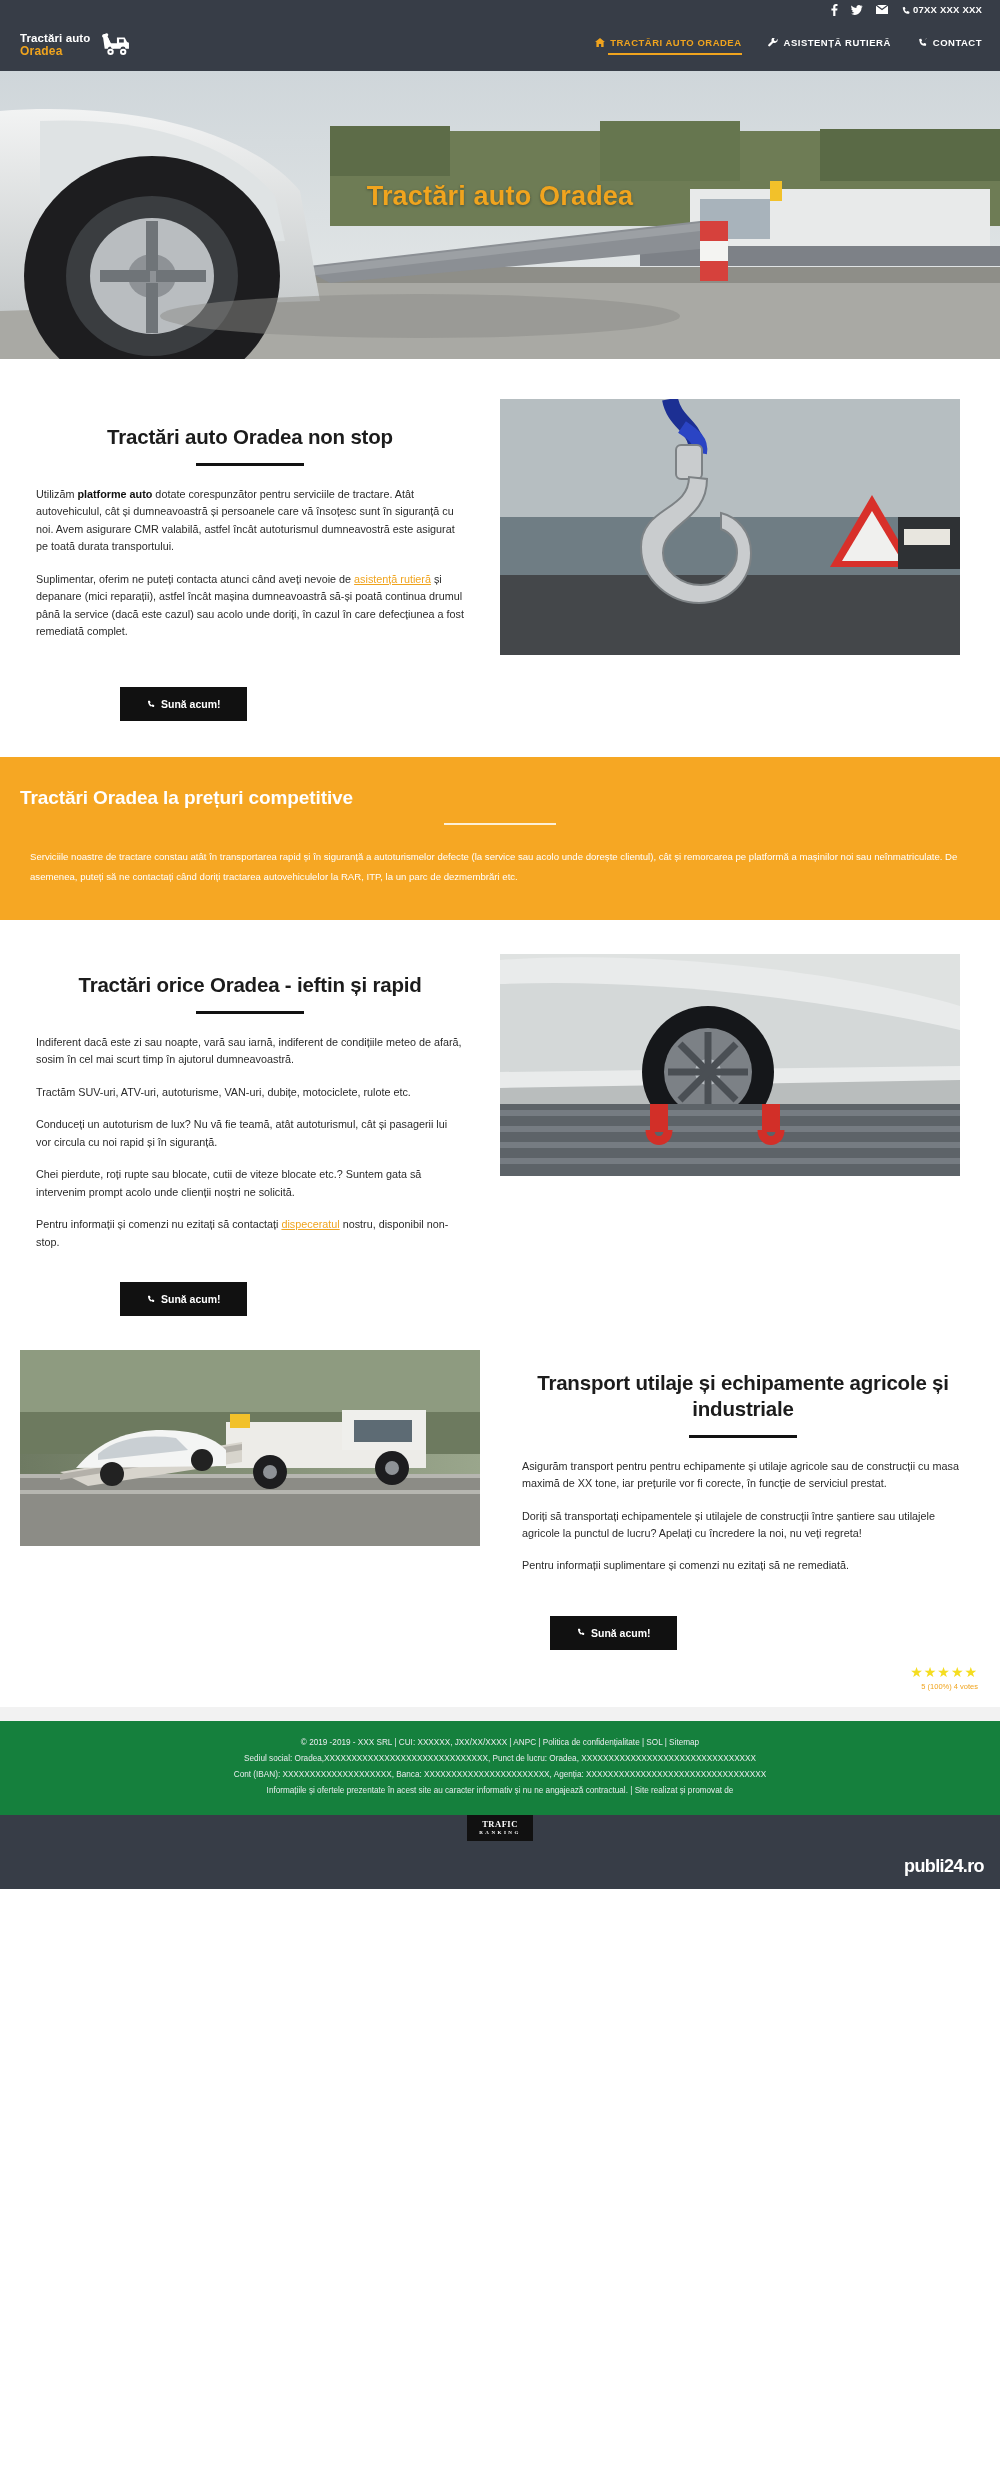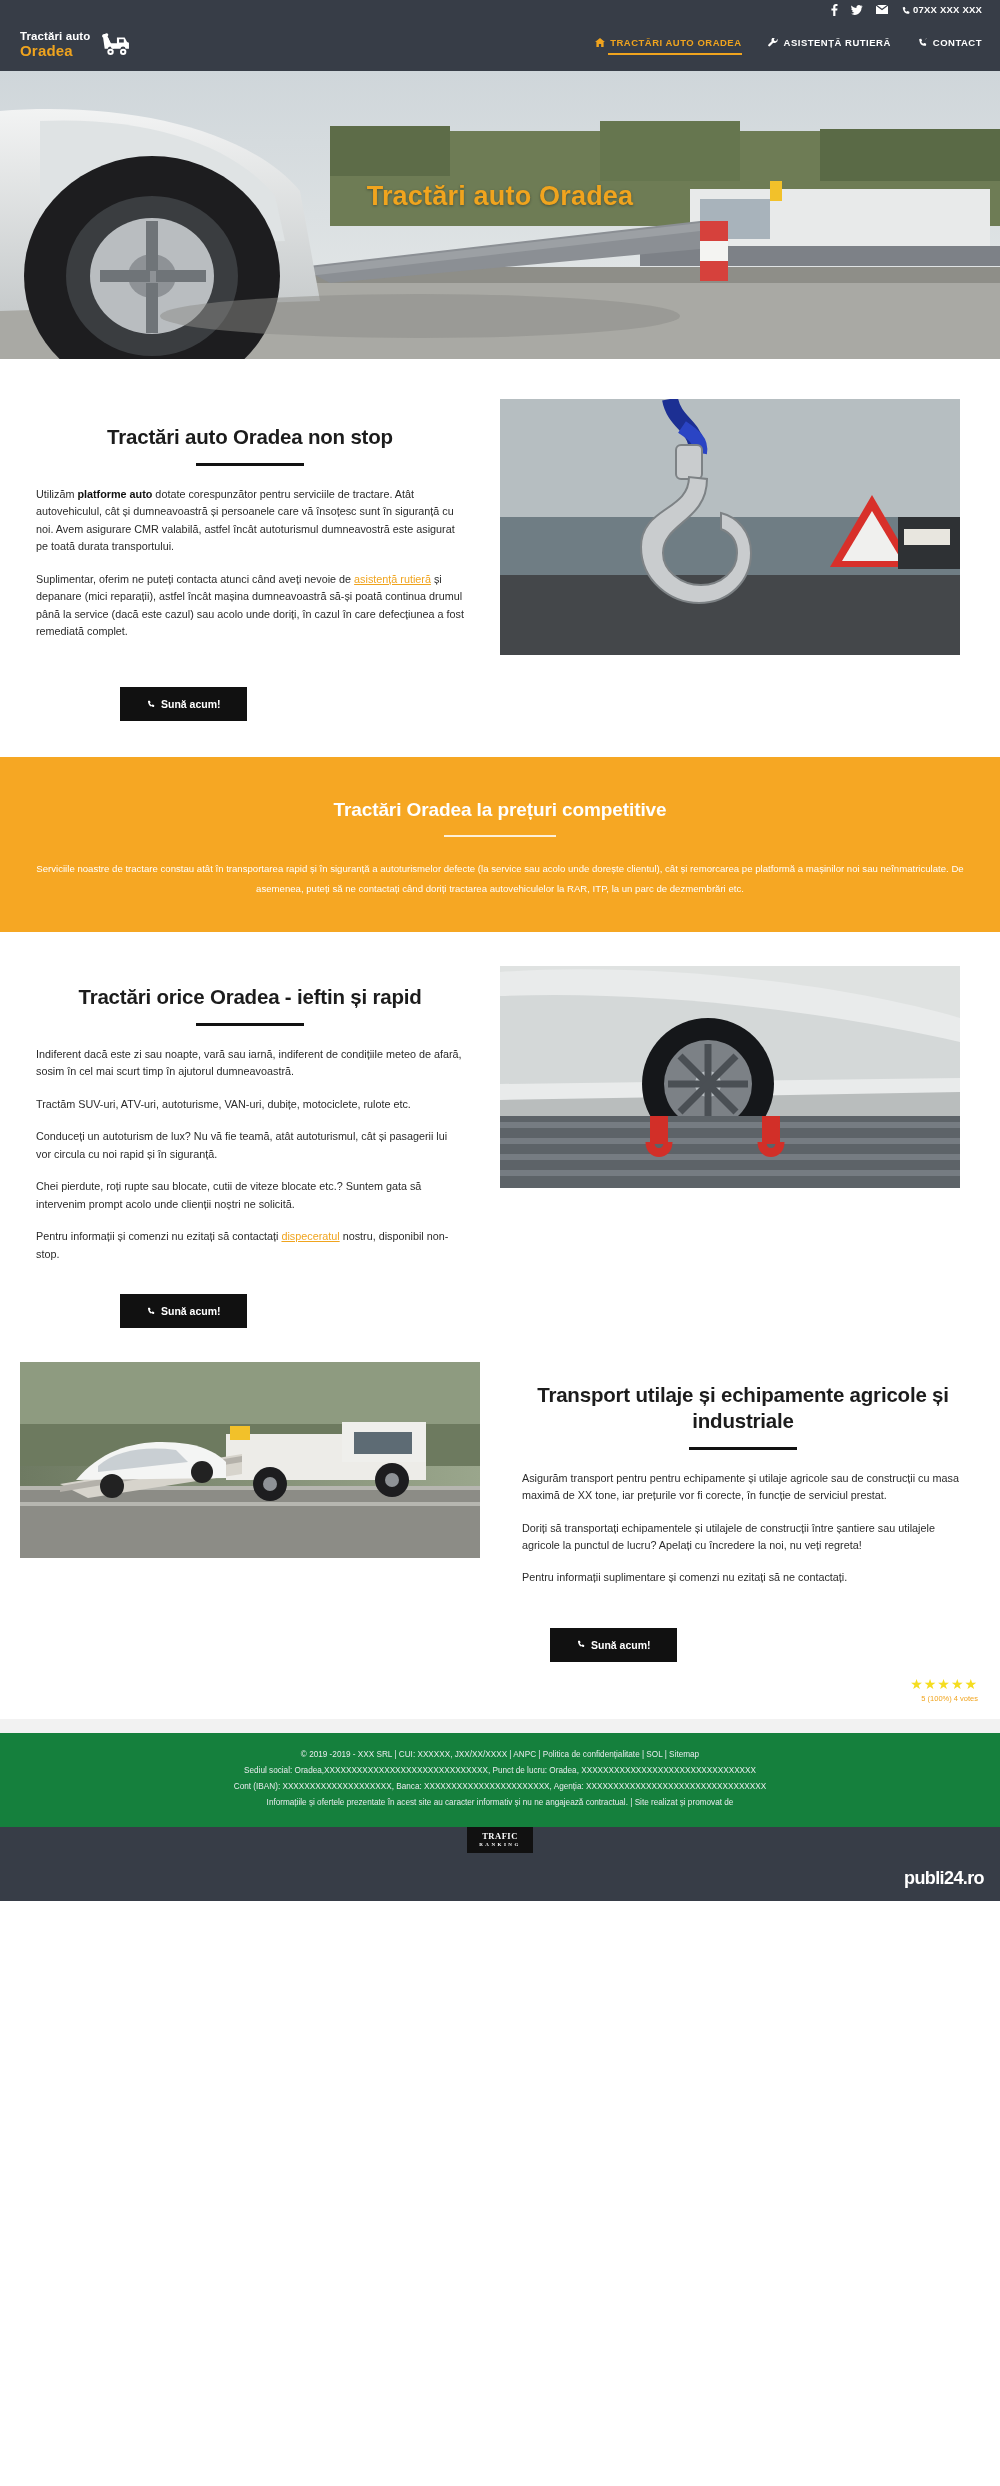--- a/index.html
+++ b/index.html
@@ -30,21 +30,21 @@
 
   
   .header{
     height:52px; background:#373d47;
     display:flex; align-items:center; justify-content:space-between;
     padding:0 18px 0 20px;
   }
   .logo{ display:flex; align-items:center; gap:7px; }
   .logo-txt{ line-height:1.04; }
   .logo-l1{ color:#fff; font-size:11.5px; font-weight:bold; letter-spacing:.1px;}
-  .logo-l2{ color:#f0a41e; font-size:15px; font-weight:bold; letter-spacing:.2px;}
+  .logo-l2{ color:#f0a41e; font-size:12px; font-weight:bold; letter-spacing:.2px;}
   .logo-mark{ width:35px; height:30px; }
 
   .nav{ display:flex; align-items:center; gap:26px; }
   .nav-item{
     display:flex; align-items:center; gap:5px;
     color:#ffffff; font-size:9.5px; font-weight:bold;
     letter-spacing:.5px; position:relative;
     padding:4px 0 9px; cursor:pointer; white-space:nowrap;
   }
   .nav-item.active{ color:#f0a41e; }
@@ -94,22 +94,21 @@
 
   
   .s1{ padding:40px 0 0; }
   .s1 .sec-inner{ align-items:flex-start; }
   .s1 .col-txt{ width:500px; padding:25px 36px 0 36px;}
   .s1 .col-img{ width:500px; padding-left:0; }
   .s1 .photo{ width:460px; height:256px; margin-left:0; }
 
   
   .banner{
-    background:#f6a723; color:#fff; padding:42px 20px 34px;
-    text-align:center;
+    background:#f6a723; color:#fff; padding:30px 20px 34px;
   }
   .banner h2{
     font-size:19px; font-weight:bold; letter-spacing:-.1px;
   }
   .banner .rule{ background:#fdf0d8; width:112px; height:2px; margin:14px auto 22px;}
   .banner p{ font-size:9.6px; line-height:2.05; max-width:940px; margin:0 auto;}
 
   
   .s2{ padding:34px 0 0; }
   .s2 .col-txt{ width:500px; padding:18px 36px 0 36px;}
@@ -429,21 +428,21 @@
           <circle cx="372" cy="118" r="17" fill="#1d1d1f"></circle>
           <circle cx="250" cy="122" r="7" fill="#8e9296"></circle>
           <circle cx="372" cy="118" r="7" fill="#8e9296"></circle>
         </svg>
       </div>
       <div class="col-txt">
         <div class="h2">Transport utilaje și echipamente agricole și industriale</div>
         <div class="rule"></div>
         <p class="p">Asigurăm transport pentru pentru echipamente și utilaje agricole sau de construcții cu masa maximă de XX tone, iar prețurile vor fi corecte, în funcție de serviciul prestat.</p>
         <p class="p">Doriți să transportați echipamentele și utilajele de construcții între șantiere sau utilajele agricole la punctul de lucru? Apelați cu încredere la noi, nu veți regreta!</p>
-        <p class="p">Pentru informații suplimentare și comenzi nu ezitați să ne contactați.</p>
+        <p class="p">Pentru informații suplimentare și comenzi nu ezitați să ne remediată.</p>
       </div>
     </div>
     <div class="btn-row" style="margin:26px 0 0 0; justify-content:flex-start; padding-left:550px;">
       <button class="btn-call">
         <svg width="9" height="9" viewBox="0 0 12 12">
             <path fill="#fff" d="M3.1 1.1 4.6.9c.3 0 .6.2.7.4l.7 1.8c.1.2 0 .5-.2.6l-.8.7c.5 1.1 1.5 2 2.6 2.6l.6-.8c.2-.2.4-.3.6-.2l1.8.7c.3.1.4.4.4.7l-.2 1.5c0 .3-.3.5-.6.5C5.5 9.4 3.4 7.3 2.6 1.8c0-.4.2-.6.5-.7z"></path>
           </svg>
         <span>Sună acum!</span>
       </button>
     </div>

